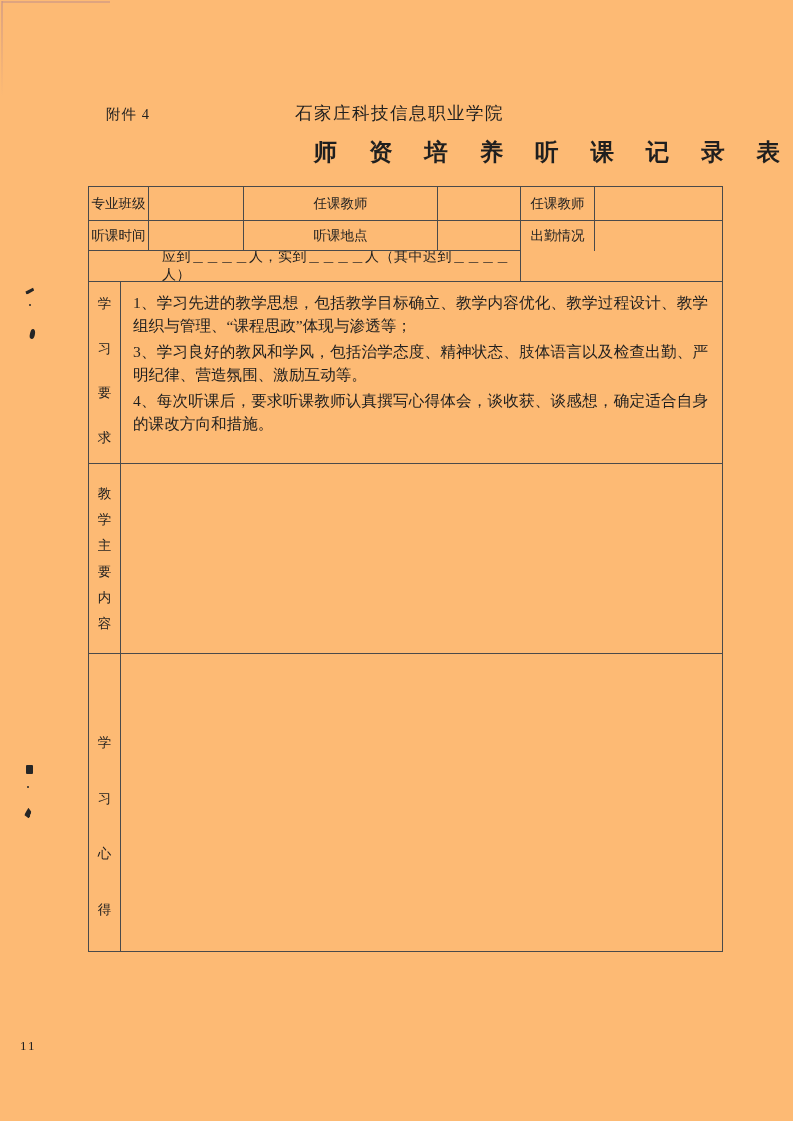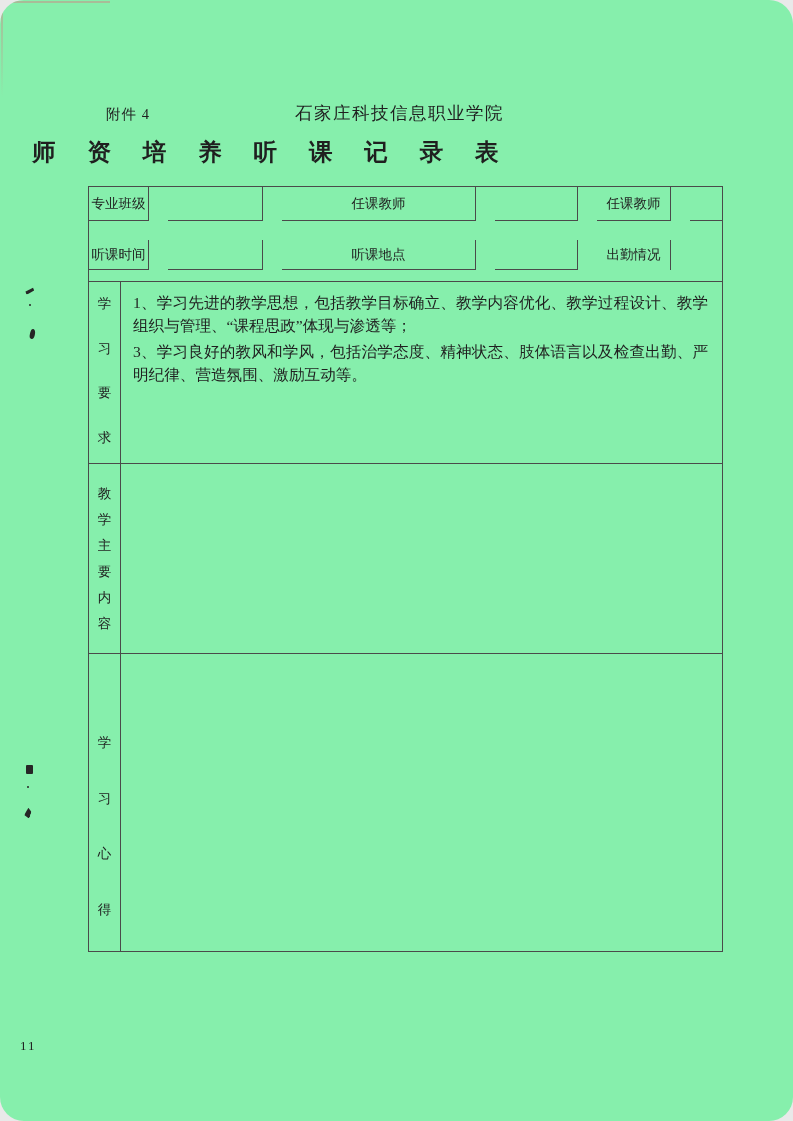--- a/index.html
+++ b/index.html
@@ -1,56 +1,54 @@
 <!DOCTYPE html>
 <html><head>
 <meta charset="utf-8">
 <style>
   html,body{margin:0;padding:0;background:#e9e9e9;}
   .page{
     position:relative;
     width:793px;height:1121px;
     margin:0 auto;
-    background:#86efac;
+    background:#fdba74;
     font-family:"Liberation Serif", serif;
     color:#1f1f1f;
     overflow:hidden;
-    border-radius:24px;
   }
   
   .scan-edge-h{position:absolute;left:2px;top:1px;width:108px;height:2px;background:#c69288;opacity:.55;}
   .scan-edge-v{position:absolute;left:1px;top:1px;width:2px;height:96px;background:linear-gradient(#c69288,rgba(198,146,136,0));opacity:.6;}
   
   .ink-mark{position:absolute;background:#262626;border-radius:2px;}
   .m1{left:25px;top:287px;width:9px;height:7px;transform:rotate(-12deg);clip-path:polygon(0 55%,100% 20%,100% 65%,10% 100%);}
   .m2{left:29px;top:304px;width:2px;height:2px;border-radius:50%;}
   .m3{left:30px;top:329px;width:5px;height:10px;transform:rotate(14deg);border-radius:40% 60% 50% 50%;}
   .m4{left:26px;top:765px;width:7px;height:9px;border-radius:1px;}
   .m5{left:27px;top:786px;width:2px;height:2px;border-radius:50%;}
   .m6{left:25px;top:808px;width:6px;height:10px;transform:rotate(18deg);clip-path:polygon(30% 0,100% 30%,100% 100%,0 80%);}
 
   .attachment{position:absolute;left:106px;top:105px;font-size:14.5px;letter-spacing:1px;}
   .school{position:absolute;left:0;right:0;top:101px;text-align:center;text-indent:6px;
           font-size:17.5px;font-weight:400;letter-spacing:1.5px;}
-  .title{position:absolute;left:10px;right:0;top:136px;margin:0;text-align:left;text-indent:22px;
+  .title{position:absolute;left:16px;right:0;top:136px;margin:0;text-align:right;text-indent:22px;
          font-size:23.5px;font-weight:bold;letter-spacing:13px;}
 
   .form-table{
     position:absolute;left:88px;top:186px;width:635px;
     border:1.4px solid #4a4a4a;
     box-sizing:border-box;
     background:transparent;
   }
   .head-grid{
     display:grid;
     grid-template-columns:60px 95px 194px 83px 74px 1fr;
     grid-template-rows:34px 30px 1fr;
     height:94px;
     border-bottom:1px solid #4a4a4a;
-    gap:19px;
   }
   .hcell{
     border-right:1px solid #4a4a4a;
     border-bottom:1px solid #4a4a4a;
     display:flex;align-items:center;justify-content:center;
     font-size:13.5px;
     overflow:hidden;
   }
   .no-r{border-right:none;}
   .no-b{border-bottom:none;}
@@ -108,32 +106,34 @@
       <div class="hcell">任课教师</div>
       <div class="hcell no-r"></div>
 
       <div class="hcell">听课时间</div>
       <div class="hcell"></div>
       <div class="hcell">听课地点</div>
       <div class="hcell"></div>
       <div class="hcell f2 no-r no-b"></div>
 
       <div class="hcell no-b">出勤情况</div>
+      <div class="hcell b3 no-b">应到＿＿＿＿人，实到＿＿＿＿人（其中迟到＿＿＿＿人）</div>
     </div>
 
     <div class="section sec-req">
       <div class="vlabel vl-req">
         <span>学</span>
         <span>习</span>
         <span>要</span>
         <span>求</span>
       </div>
       <div class="sec-body req-body">
         <p>1、学习先进的教学思想，包括教学目标确立、教学内容优化、教学过程设计、教学组织与管理、“课程思政”体现与渗透等；</p>
         <p>3、学习良好的教风和学风，包括治学态度、精神状态、肢体语言以及检查出勤、严明纪律、营造氛围、激励互动等。</p>
+        <p>4、每次听课后，要求听课教师认真撰写心得体会，谈收获、谈感想，确定适合自身的课改方向和措施。</p>
       </div>
     </div>
 
     <div class="section sec-content">
       <div class="vlabel vl-content">
         <span>教</span>
         <span>学</span>
         <span>主</span>
         <span>要</span>
         <span>内</span>

